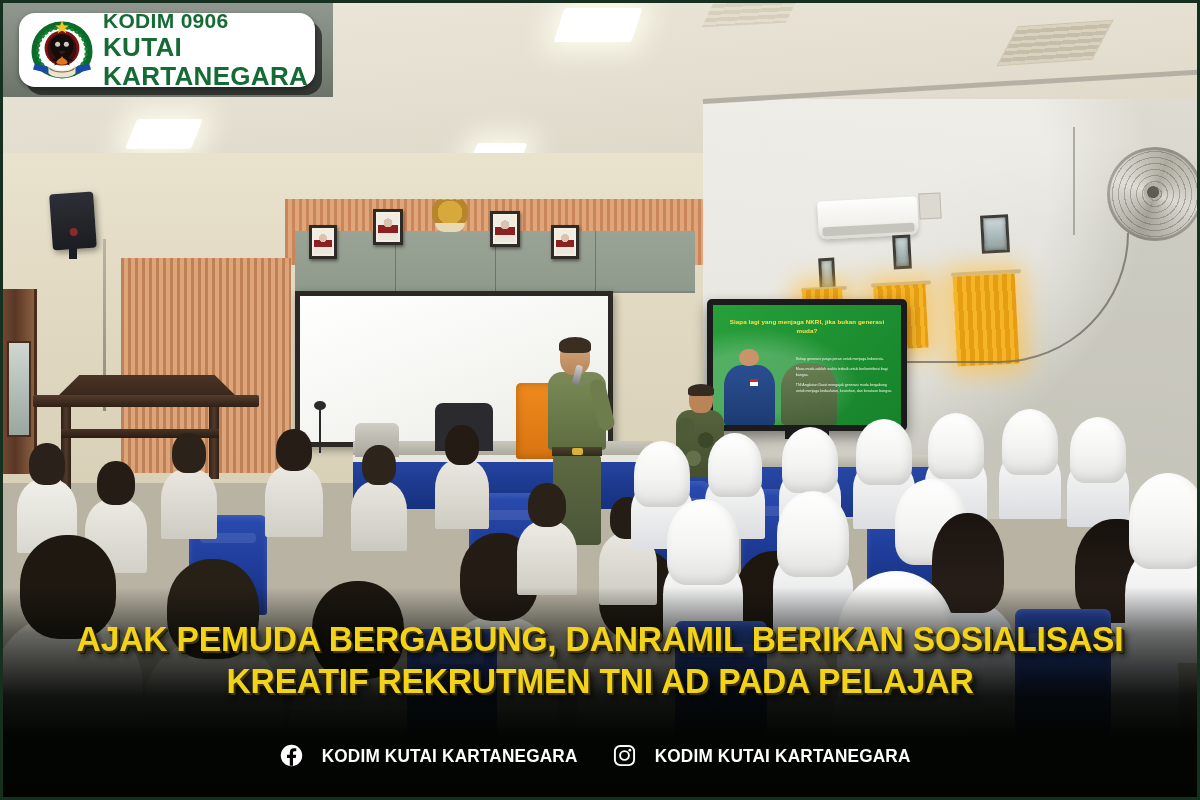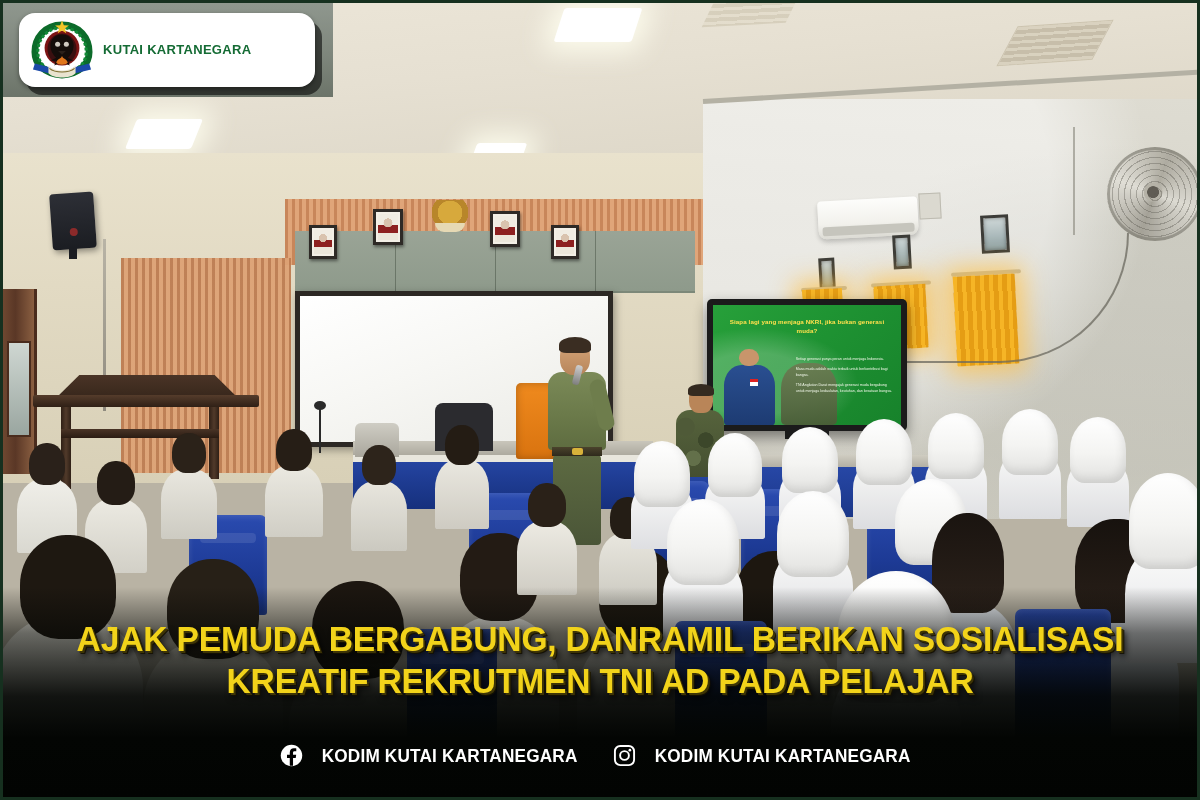--- a/index.html
+++ b/index.html
@@ -436,21 +436,21 @@
     position:absolute; left:16px; top:10px; width:296px; height:74px;
     background:#ffffff; border-radius:16px;
     display:flex; align-items:center; gap:10px; padding:0 12px;
     box-shadow:7px 8px 0 rgba(0,0,0,.55), 0 2px 5px rgba(0,0,0,.4);
   }
   .emblem{ width:62px; height:62px; flex:0 0 62px; position:relative; }
   .badge-text{ display:flex; flex-direction:column; line-height:1.12; }
   .badge-text span{
     color:#146b34; font-weight:bold; font-size:21px; letter-spacing:.3px;
   }
-  .badge-text span.l2{ font-size:13px; }
+  .badge-text span.l2{ font-size:26px; }
 </style>
 </head>
 <body>
 
 <div class="poster">
 
   <div class="photo">
 
     <div class="ceiling">
       <div class="ceil-light cl1"></div>
@@ -736,18 +736,19 @@
           <path d="M26 45 C28 40 31 42 32 38 C33 42 36 40 38 45 C36 48 28 48 26 45 Z" fill="#e0761c"></path>
 
           <path d="M4 46 L20 50 L18 56 L2 52 Z" fill="#1b49a8"></path>
           <path d="M60 46 L44 50 L46 56 L62 52 Z" fill="#1b49a8"></path>
           <path d="M18 48 C24 55 40 55 46 48 L46 56 C40 62 24 62 18 56 Z" fill="#e9e3cf"></path>
           <path d="M19 51 C25 56 39 56 45 51" fill="none" stroke="#7a6a2a" stroke-width="1.2"></path>
         </svg>
       </div>
 
       <div class="badge-text">
+        <span class="l1">KODIM 0906</span>
         <span class="l2">KUTAI KARTANEGARA</span>
       </div>
     </div>
   </div>
 
 </div>
 
 </body></html>

